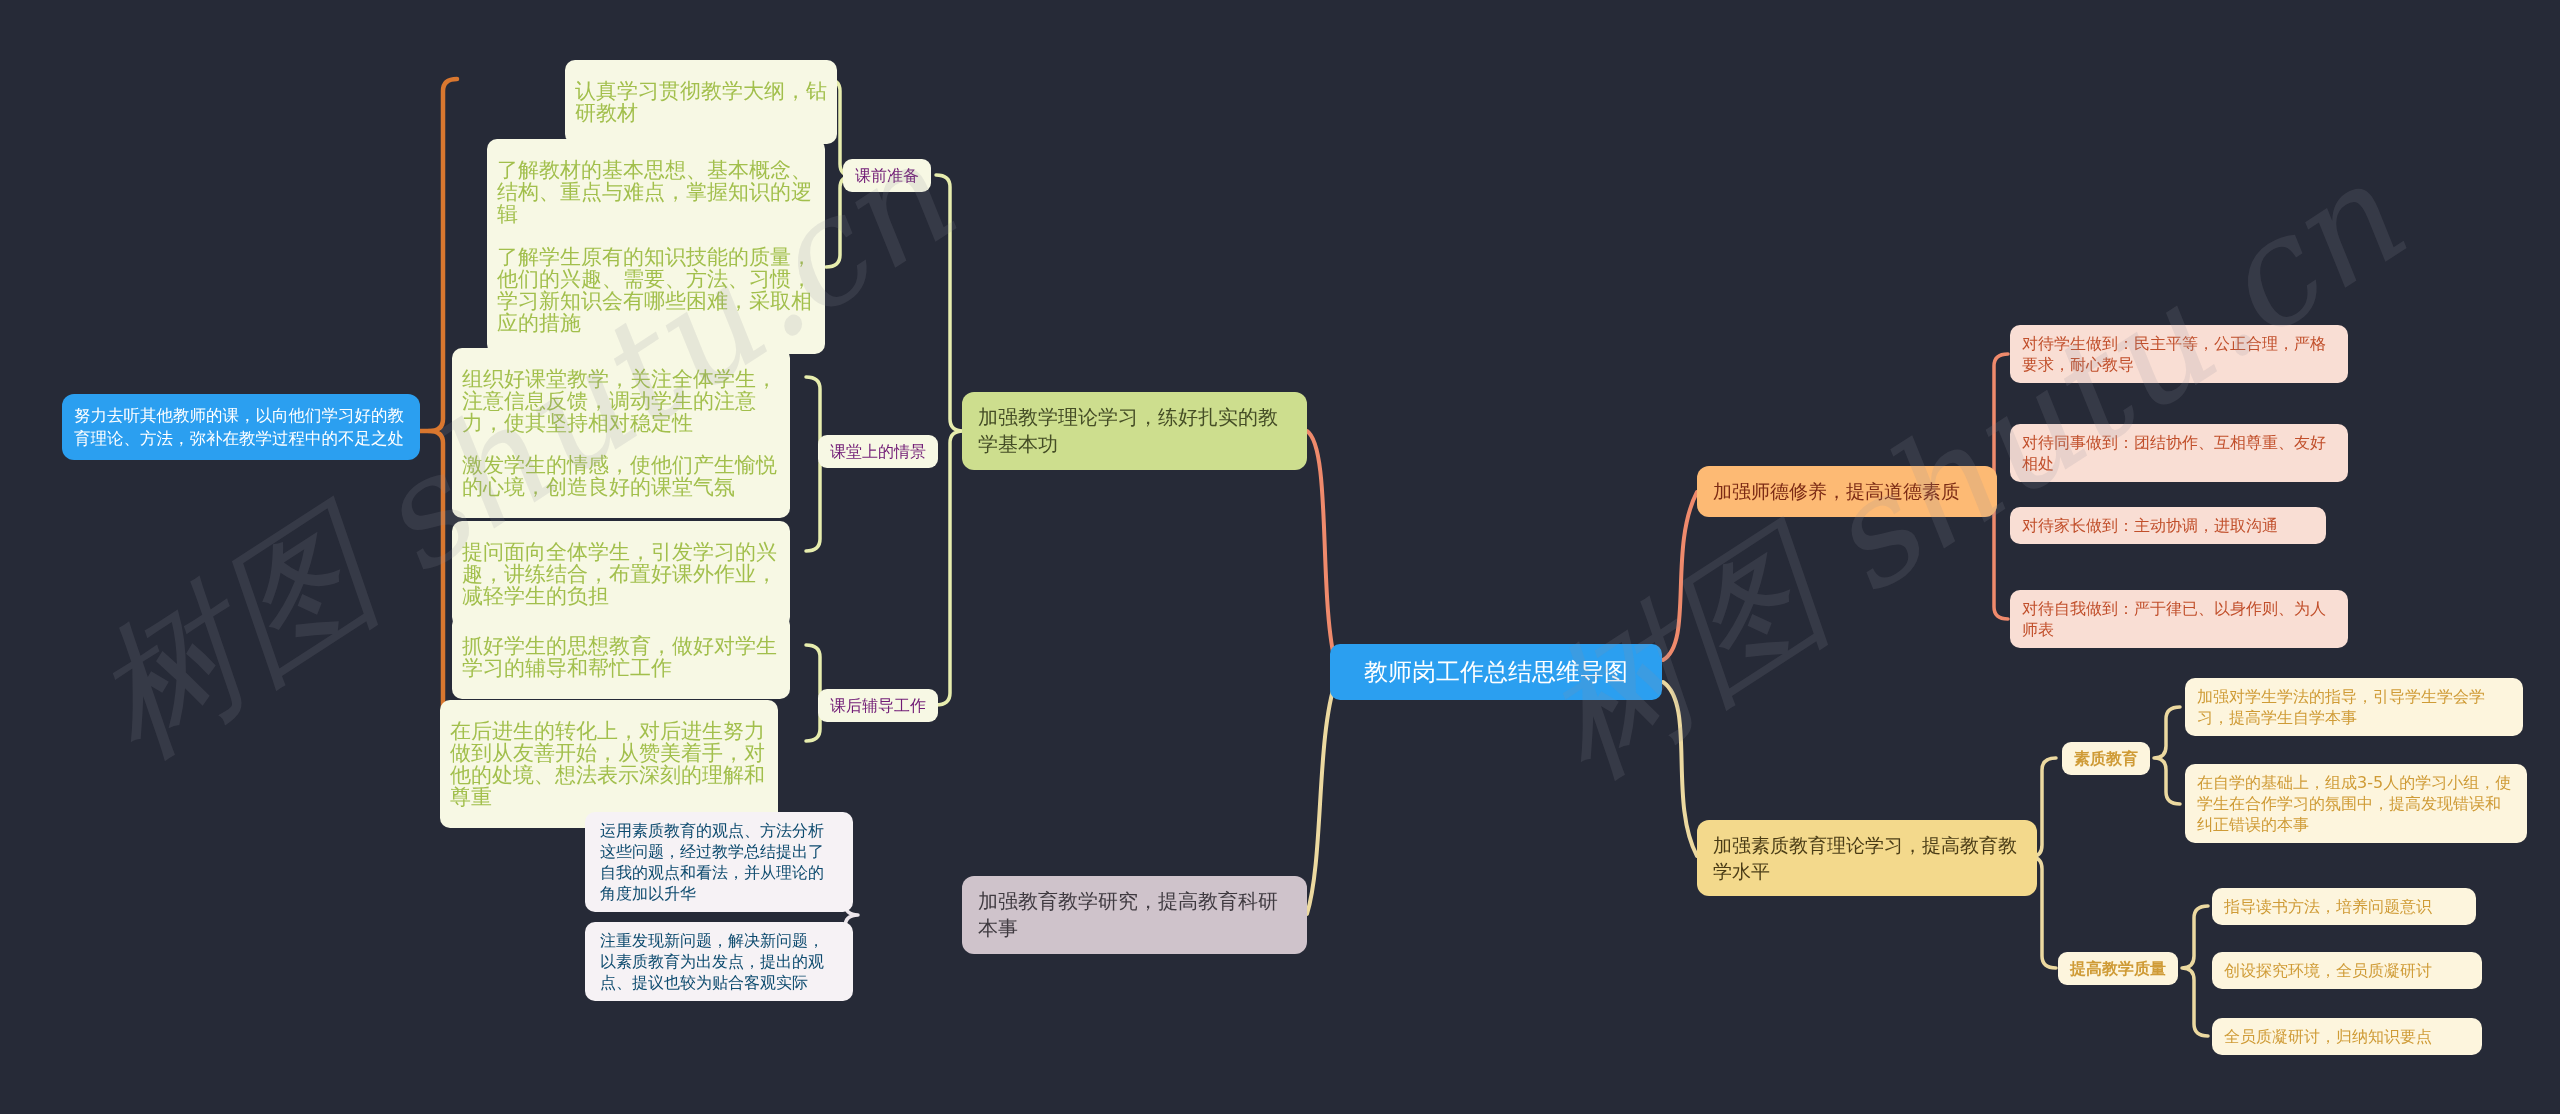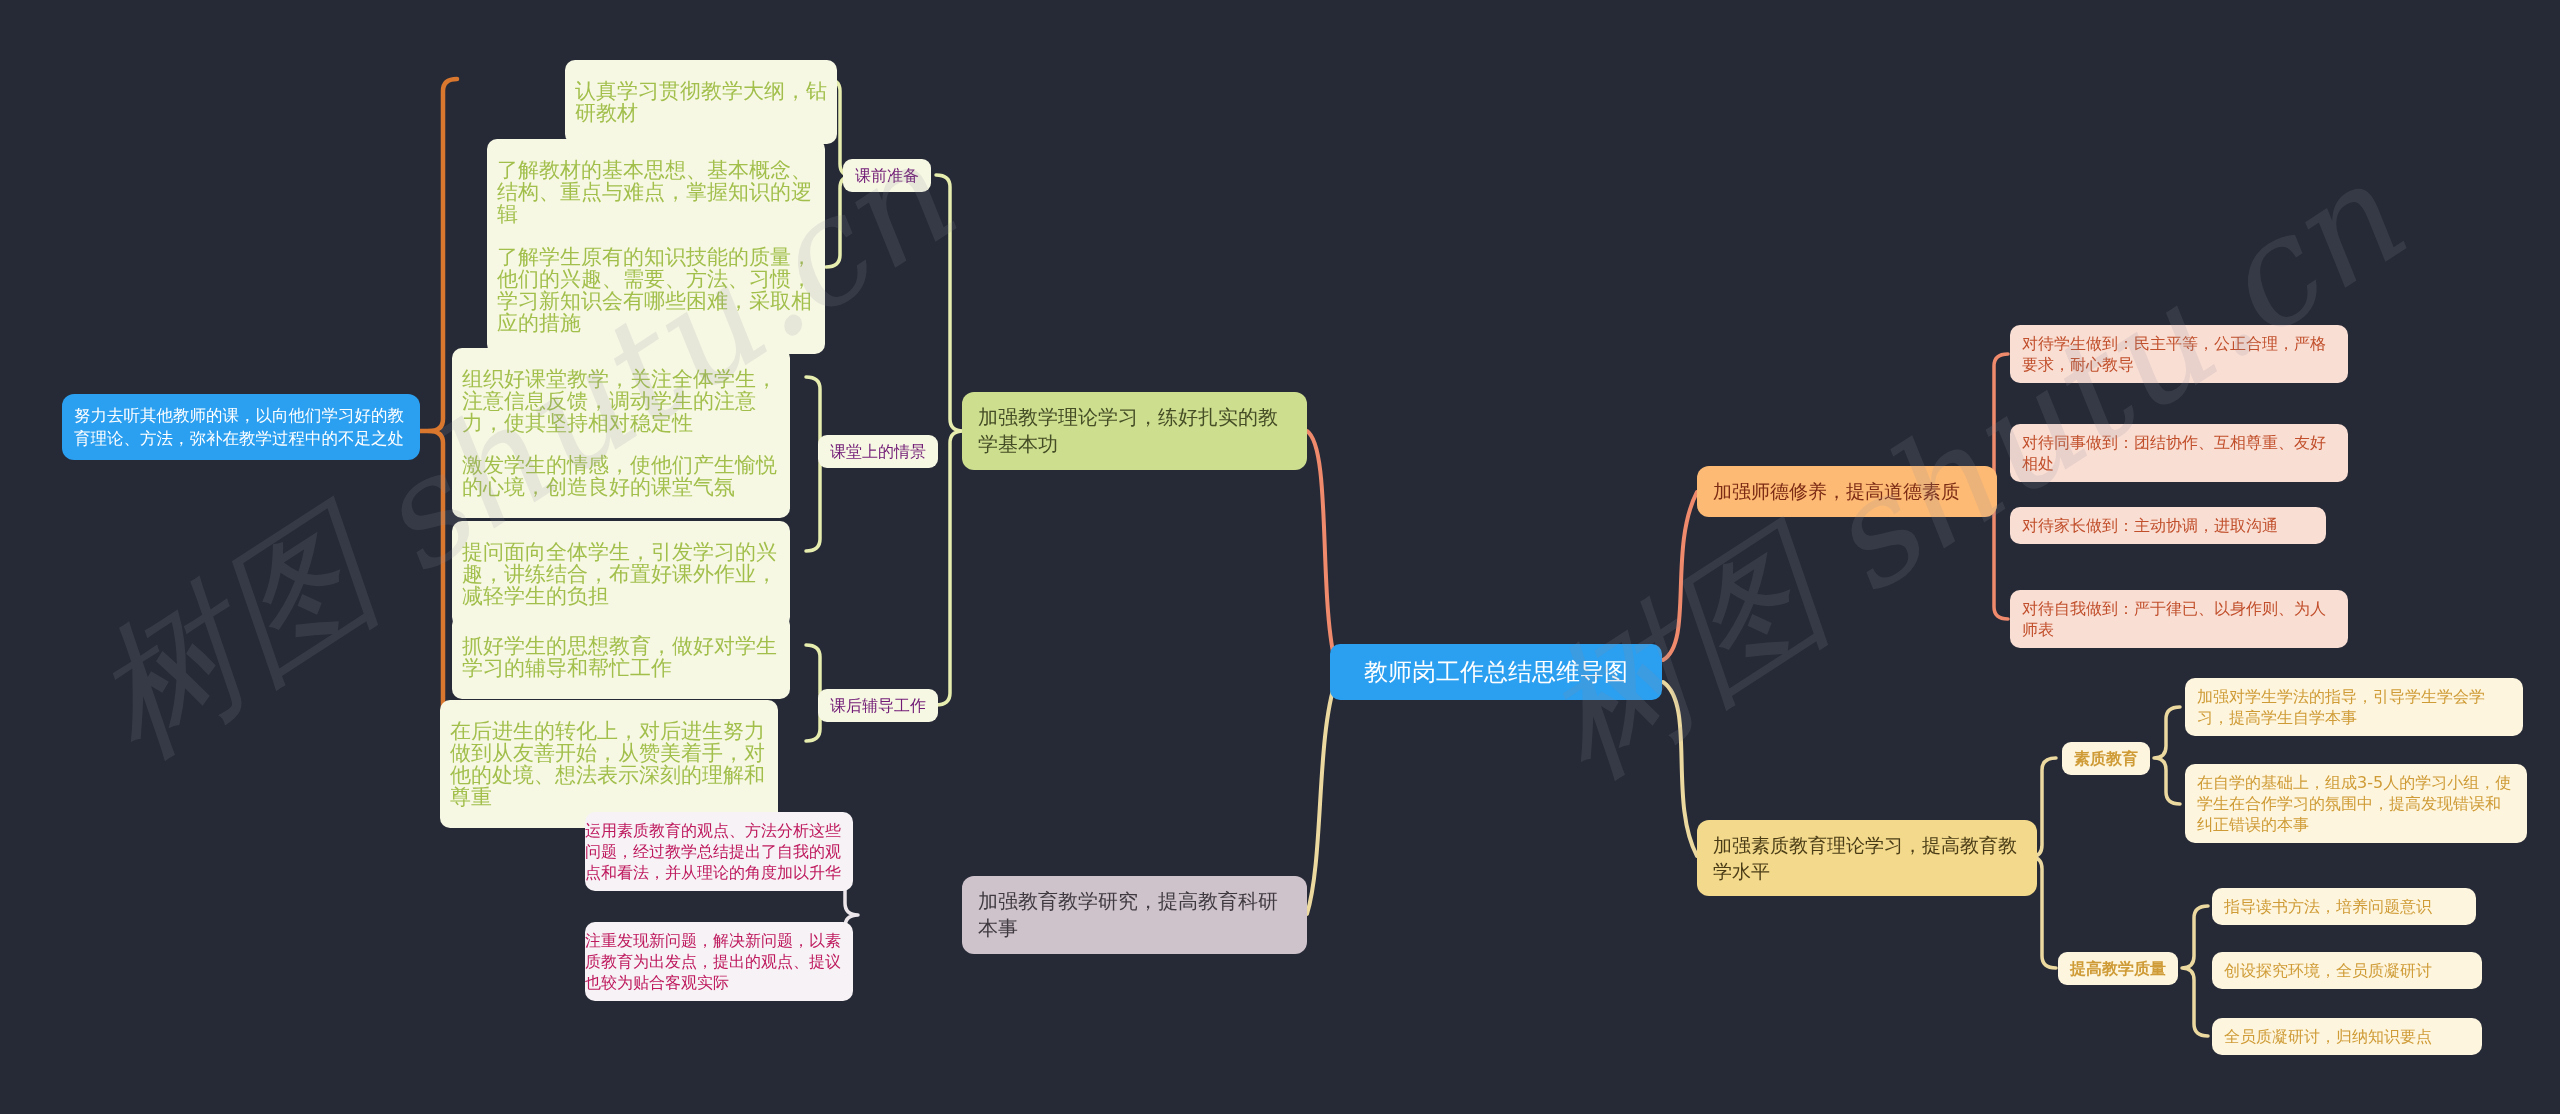--- a/index.html
+++ b/index.html
@@ -7,21 +7,21 @@
           font-family:"DejaVu Sans","Liberation Sans",sans-serif;background:#262a37;}
   svg.links{position:absolute;left:0;top:0;z-index:1;}
   .node{position:absolute;z-index:2;box-sizing:border-box;border-radius:10px;
         padding:20px 10px;font-size:21px;line-height:22px;text-align:left;}
   .leaf-green{background:#f7f8e4;color:#a2bf4c;}
   .lbl{padding:5px 12px;font-size:16px;line-height:23px;border-radius:9px;white-space:nowrap;}
   .lbl-green{background:#f7f8e4;color:#701a75;}
   .parent{font-size:20px;line-height:27px;padding:12px 16px;border-radius:12px;}
   .parent-green{background:#cdde8e;color:#454d26;}
   .parent-mauve{background:#cfc3cb;color:#3f3a40;}
-  .leaf-pinkwhite{background:#f6f2f5;color:#be185d;font-size:16px;line-height:21px;padding:8px 0;}
+  .leaf-pinkwhite{background:#f6f2f5;color:#0c4a6e;font-size:16px;line-height:21px;padding:8px 15px;}
   .parent-salmon{background:#fdba74;color:#7c2b15;font-size:19px;line-height:25px;padding:13px 16px;border-radius:12px;}
   .leaf-salmon{background:#f9ded4;color:#c14f2b;font-size:16px;line-height:21px;padding:8px 12px;}
   .parent-yellow{background:#f3d98c;color:#4a3c16;font-size:19px;line-height:26px;padding:12px 16px;border-radius:12px;}
   .leaf-gold{background:#fdf5dd;color:#cf9b36;font-size:16px;line-height:21px;padding:8px 12px;}
   .lbl-gold{background:#fdf5dd;color:#cf9b36;font-weight:bold;}
   .blue{background:#2b9ff0;color:#ffffff;}
   #summary-blue{left:62px;top:394px;width:358px;font-size:16.5px;line-height:23px;padding:10px 12px;border-radius:12px;}
   #center{left:1330px;top:644px;width:332px;font-size:24px;line-height:30px;padding:13px 0;
           text-align:center;border-radius:10px;}
   #n1{left:565px;top:60px;width:272px}

